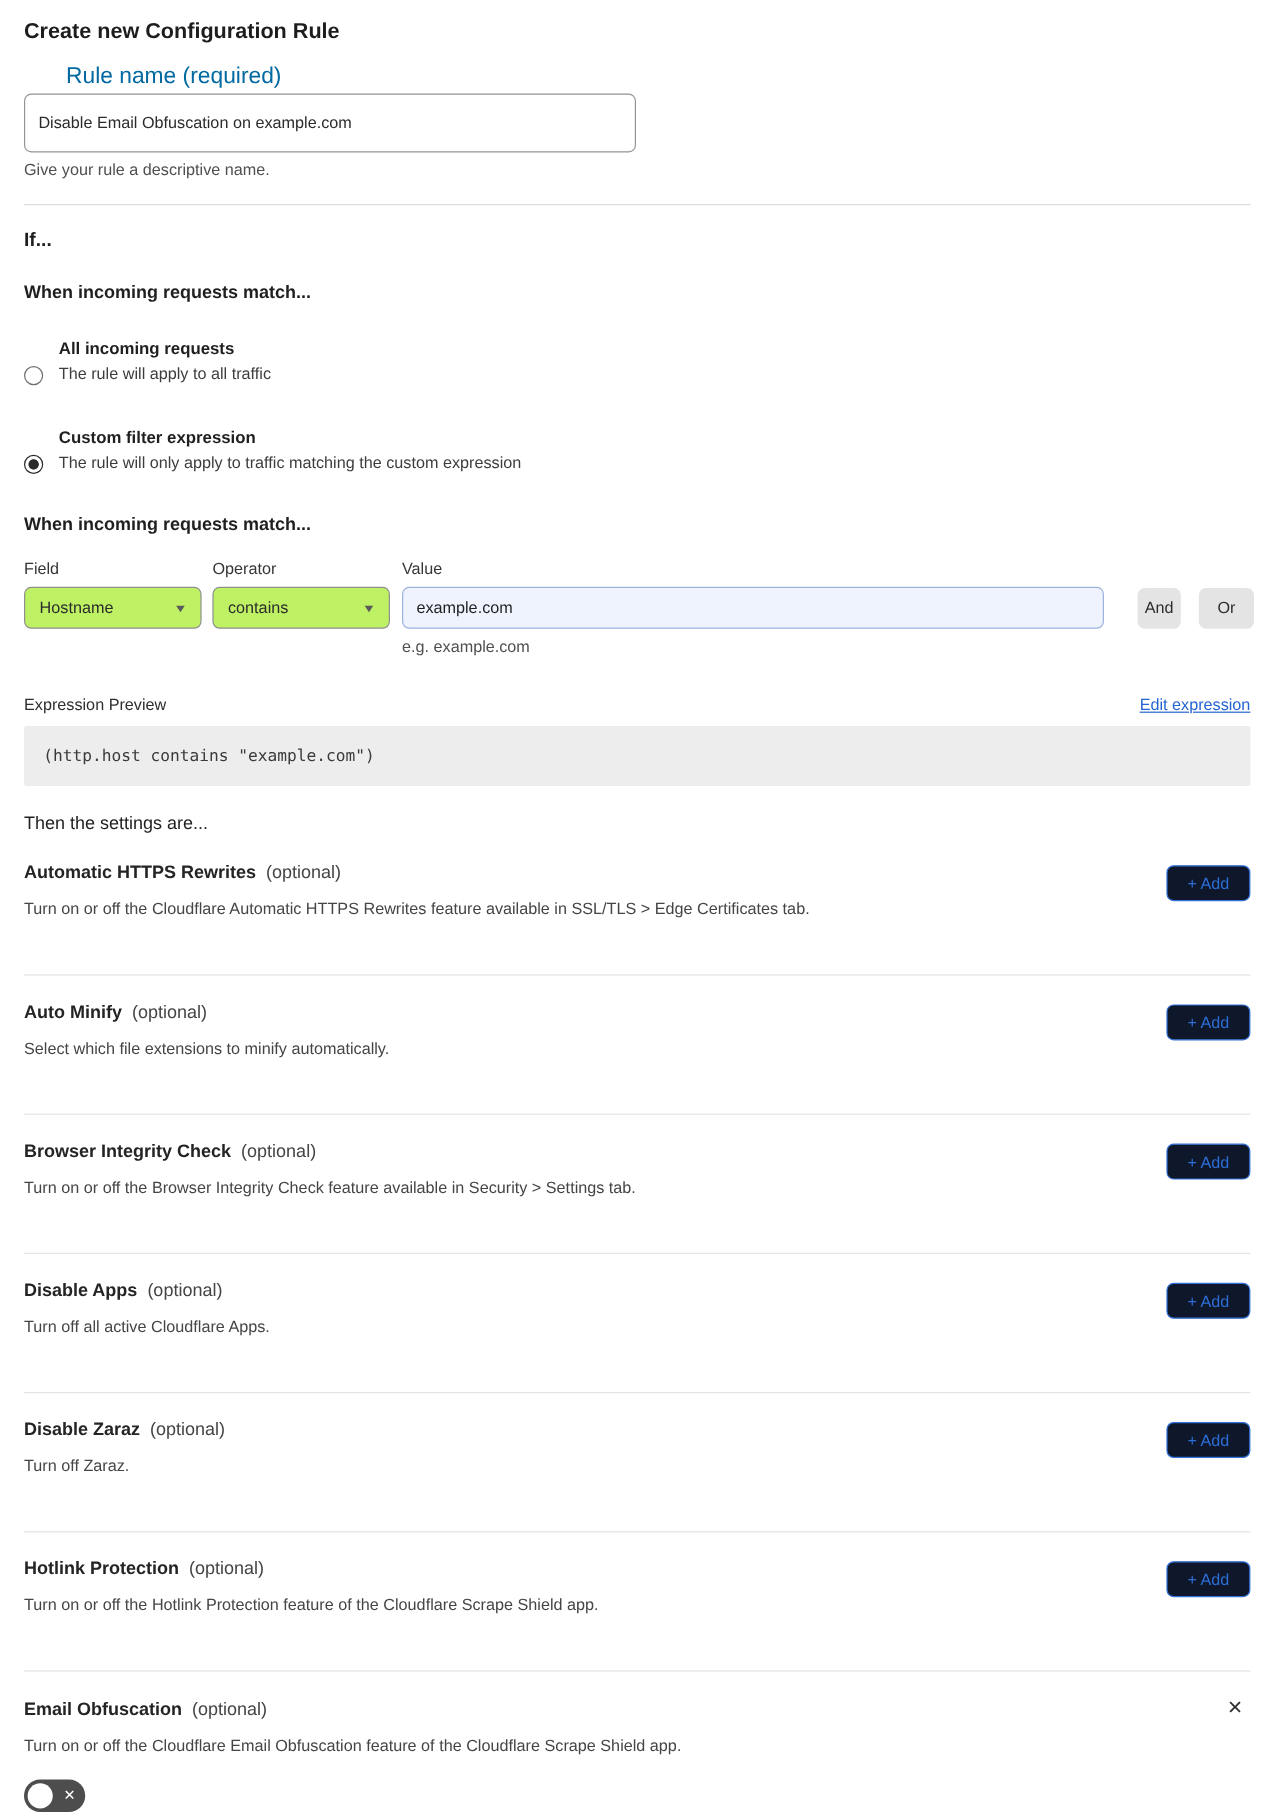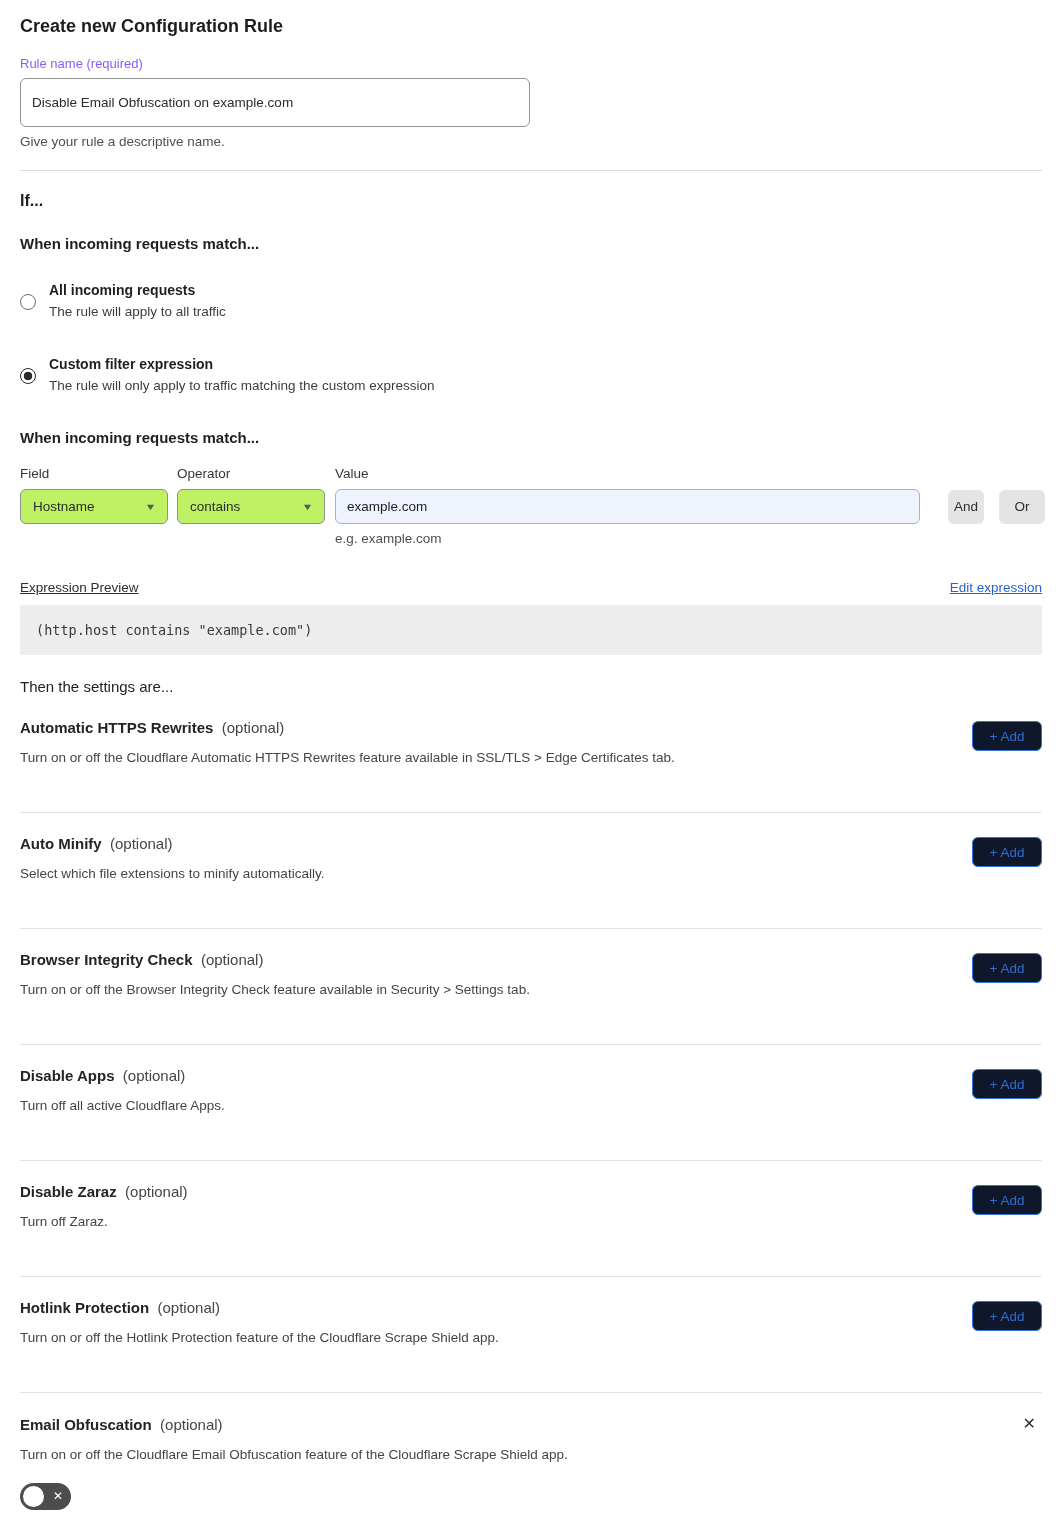--- a/index.html
+++ b/index.html
@@ -14,23 +14,24 @@
   .page-title {
     margin-top: 14px;
     font-size: 18px;
     line-height: 24px;
     font-weight: 700;
     color: #1d1d1d;
   }
 
   .field-label {
     margin-top: 17px;
-    font-size: 13px;
+    font-size: 19px;
     line-height: 17px;
-    color: #8b5cf6;
+    color: #0369a1;
+    margin-left: 35px;
   }
   .text-input {
     display: block;
     margin-top: 6px;
     width: 510px;
     height: 49px;
     padding: 0 11px;
     font-family: "Liberation Sans", sans-serif;
     font-size: 13.5px;
     color: #2b2b2b;
@@ -62,21 +63,21 @@
   .match-subheading {
     margin-top: 23px;
     font-size: 15px;
     line-height: 20px;
     font-weight: 700;
     color: #1f1f1f;
   }
 
   .radio-option {
     display: flex;
-    align-items: center;
+    align-items: flex-end;
     gap: 13px;
     margin-top: 27px;
     cursor: pointer;
   }
   .radio-option + .radio-option { margin-top: 34px; }
   .radio-input {
     appearance: none;
     -webkit-appearance: none;
     width: 16px;
     height: 16px;
@@ -175,21 +176,21 @@
     line-height: 17px;
     color: #4f4f4f;
   }
 
   .preview-row {
     display: flex;
     justify-content: space-between;
     align-items: baseline;
     margin-top: 33px;
   }
-  .preview-label { font-size: 13.5px; color: #2e2e2e; text-decoration: underline; }
+  .preview-label { font-size: 13.5px; color: #2e2e2e; }
   .edit-link {
     font-size: 13.5px;
     color: #2565d2;
     text-decoration: underline;
     cursor: pointer;
   }
   .code-block {
     margin-top: 10px;
     background: #ededed;
     padding: 16px;

